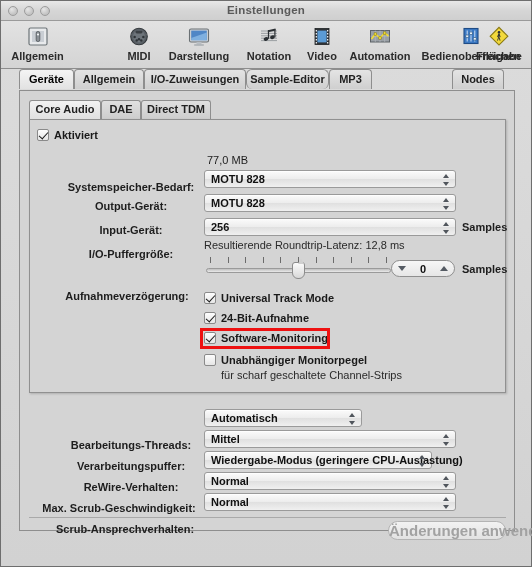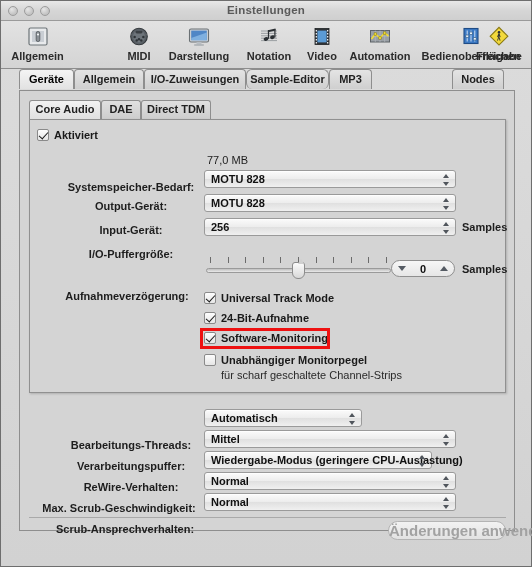--- a/index.html
+++ b/index.html
@@ -575,20 +575,21 @@
     <span class="parrows"></span>
   </div>
 
   <div class="row-label" style="left:60px; top:220px; width:140px;">I/O-Puffergröße:</div>
   <div class="popup" style="left:203px; top:217px; width:252px;">
     <span class="pv">256</span>
     <span class="parrows"></span>
   </div>
   <div class="unit" style="left:461px; top:220px;">Samples</div>
 
+  <div class="note" style="left:203px; top:238px;">Resultierende Roundtrip-Latenz: 12,8 ms</div>
 
   <div class="row-label" style="left:52px; top:262px; width:148px;">Aufnahmeverzögerung:</div>
 
   <div id="slider-wrap">
     <div id="slider-ticks">
         <i style="left: 4px;"></i>
         <i style="left: 22px;"></i>
         <i style="left: 39px;"></i>
         <i style="left: 57px;"></i>
         <i style="left: 74px;"></i>

